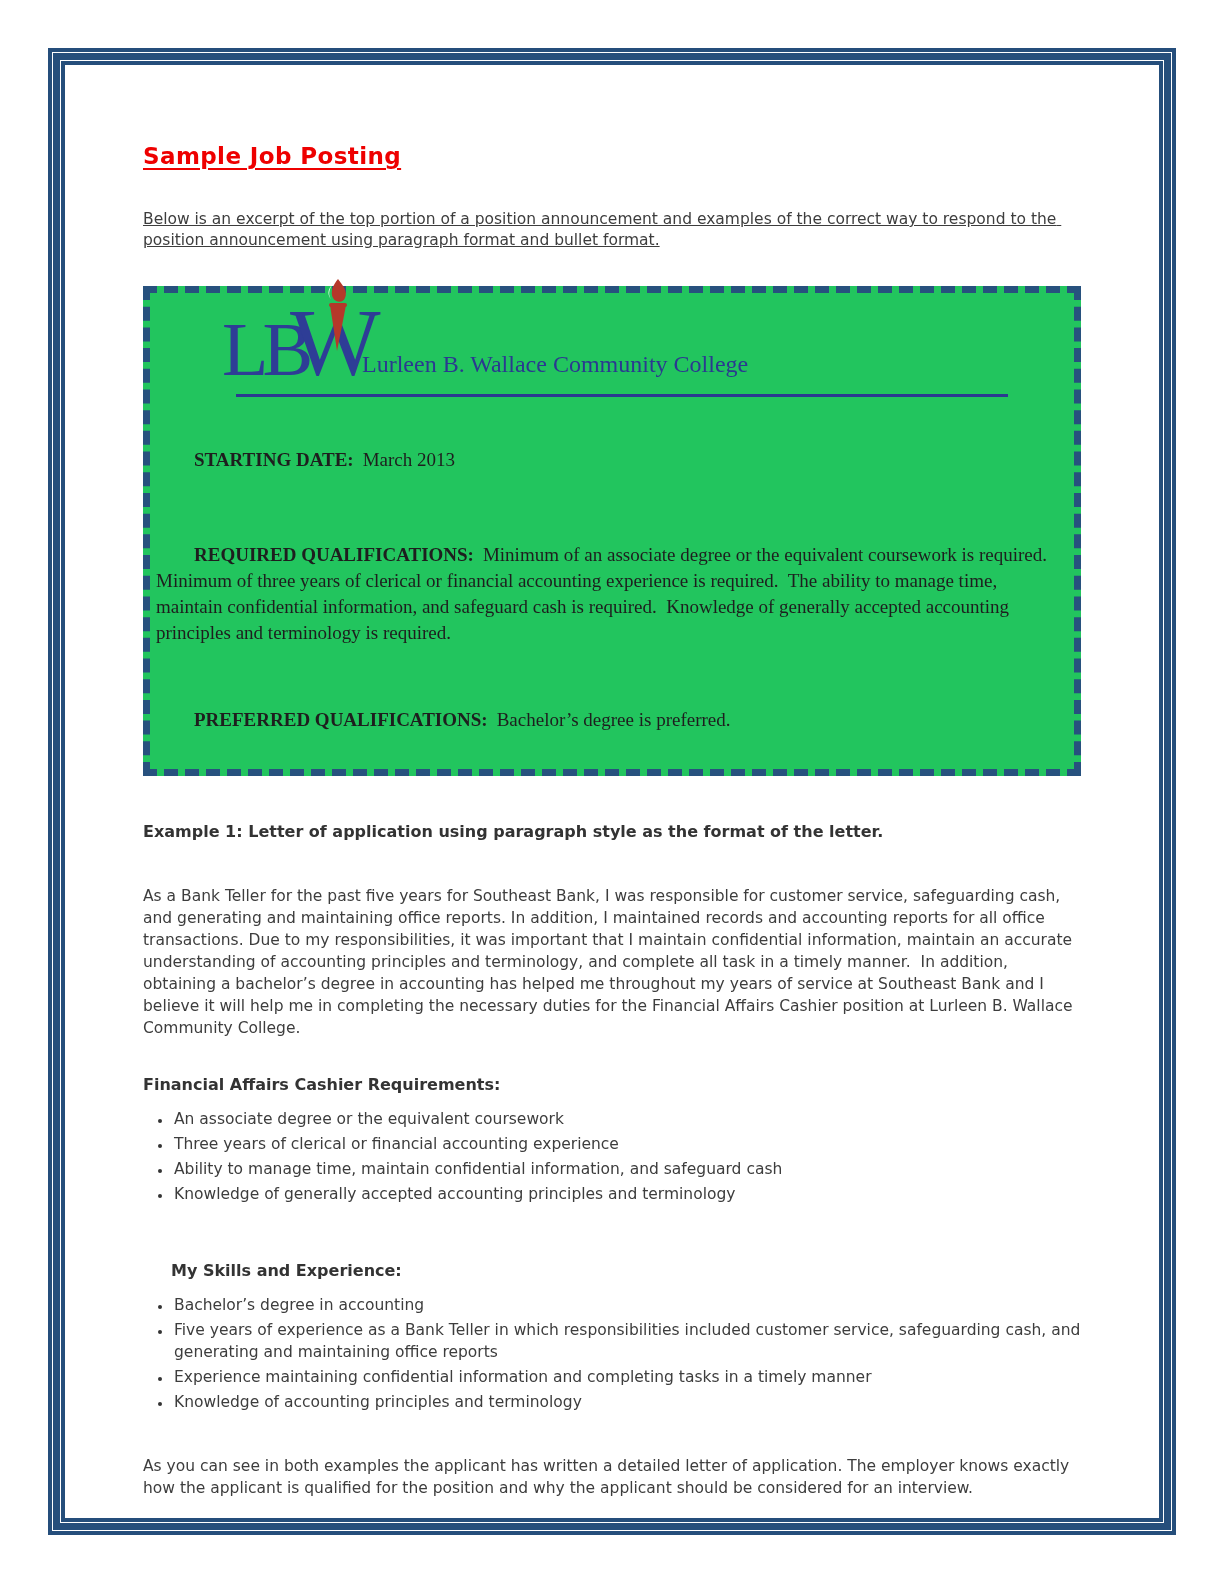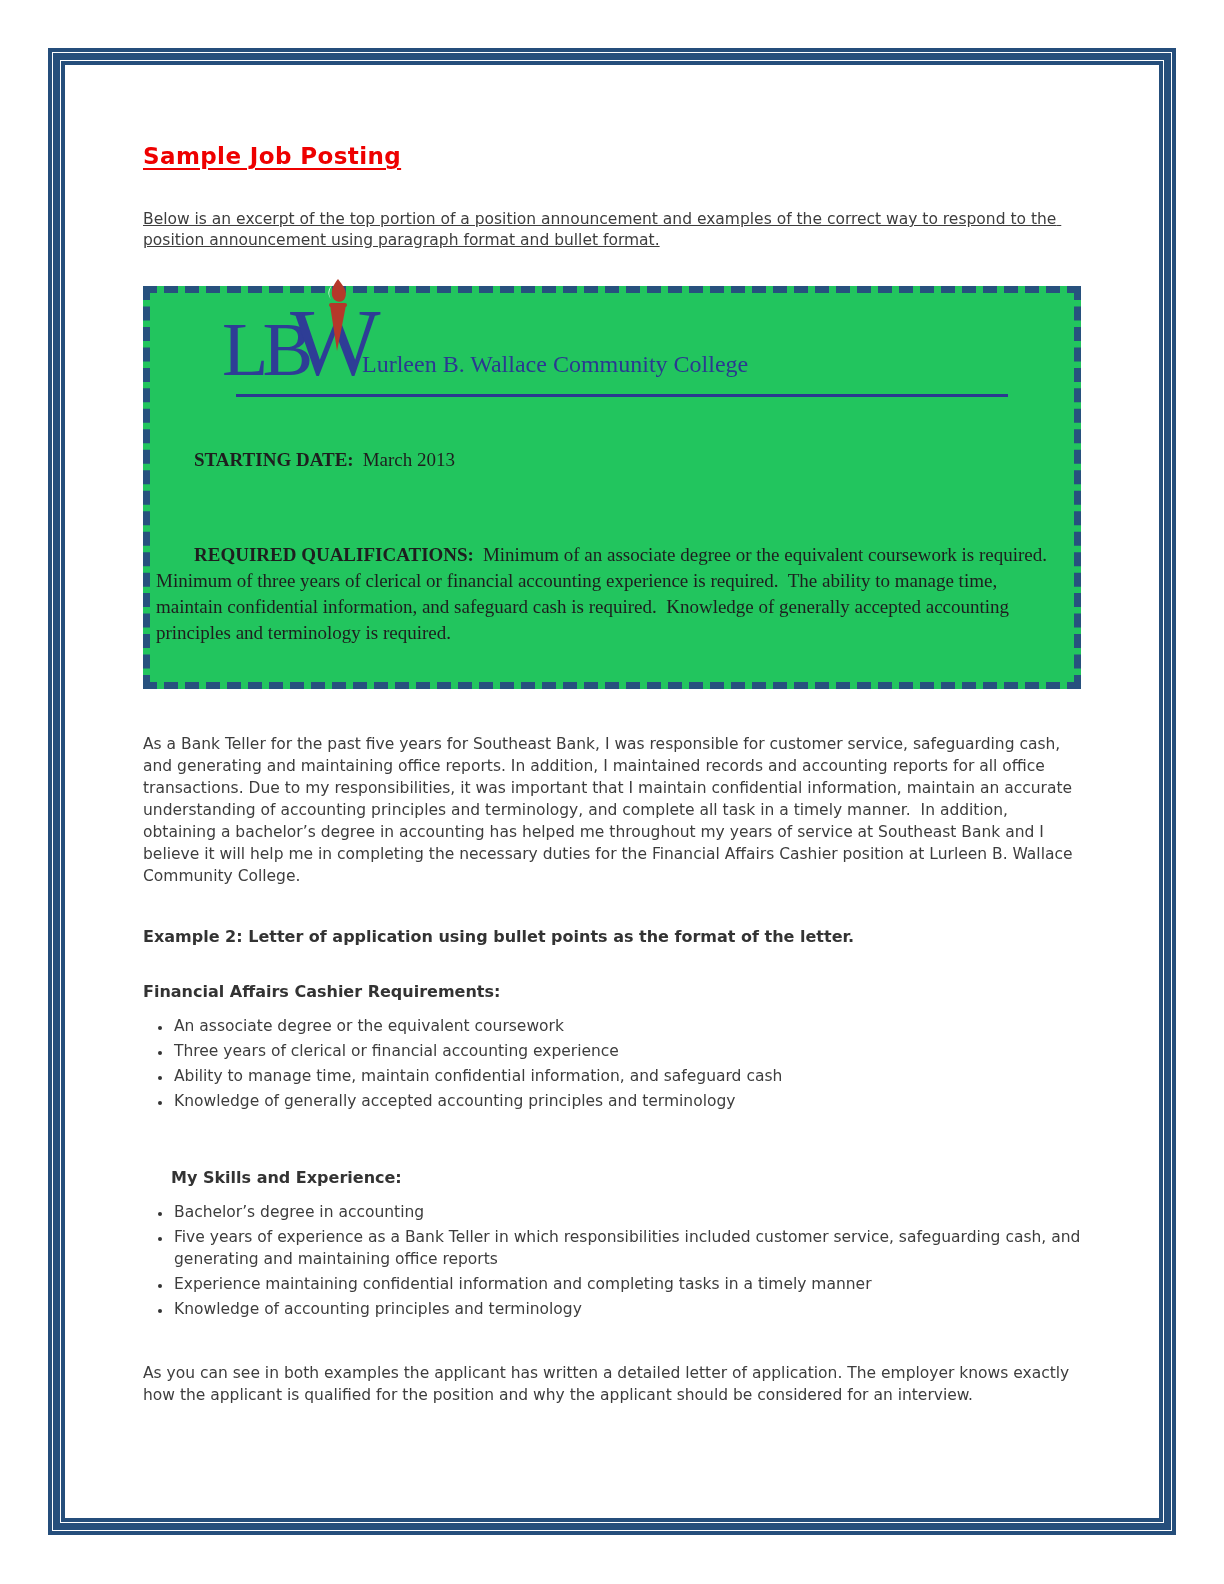--- a/index.html
+++ b/index.html
@@ -107,27 +107,30 @@
     <span class="college-name">Lurleen B. Wallace Community College</span>
     <div class="college-rule"></div>
 
     <div class="scan-content">
       <p class="scan-line f-start">
         <span class="scan-label">STARTING DATE:</span><span>March 2013</span>
       </p>
       <p class="scan-para f-req">
         <span class="scan-label">REQUIRED QUALIFICATIONS:</span><span>Minimum of an associate degree or the equivalent coursework is required. Minimum of three years of clerical or financial accounting experience is required.  The ability to manage time, maintain confidential information, and safeguard cash is required.  Knowledge of generally accepted accounting principles and terminology is required.</span>
       </p>
+      <p class="scan-line f-pref">
+        <span class="scan-label">PREFERRED QUALIFICATIONS:</span><span>Bachelor’s degree is preferred.</span>
+      </p>
     </div>
   </div>
 
+  <div class="example-heading">Example 1: Letter of application using paragraph style as the format of the letter.</div>
 
   <p class="body-text example1-paragraph">As a Bank Teller for the past five years for Southeast Bank, I was responsible for customer service, safeguarding cash, and generating and maintaining office reports. In addition, I maintained records and accounting reports for all office transactions. Due to my responsibilities, it was important that I maintain confidential information, maintain an accurate understanding of accounting principles and terminology, and complete all task in a timely manner.  In addition, obtaining a bachelor’s degree in accounting has helped me throughout my years of service at Southeast Bank and I believe it will help me in completing the necessary duties for the Financial Affairs Cashier position at Lurleen B. Wallace Community College.</p>
 
-  <div class="example-heading example2-heading">Example 2: Letter of application using bullet points as the format of the letter.</div>
 
   <div class="sub-heading">Financial Affairs Cashier Requirements:</div>
 
   <ul class="bullet-list">
     <li>An associate degree or the equivalent coursework</li>
     <li>Three years of clerical or financial accounting experience</li>
     <li>Ability to manage time, maintain confidential information, and safeguard cash</li>
     <li>Knowledge of generally accepted accounting principles and terminology</li>
   </ul>
 

